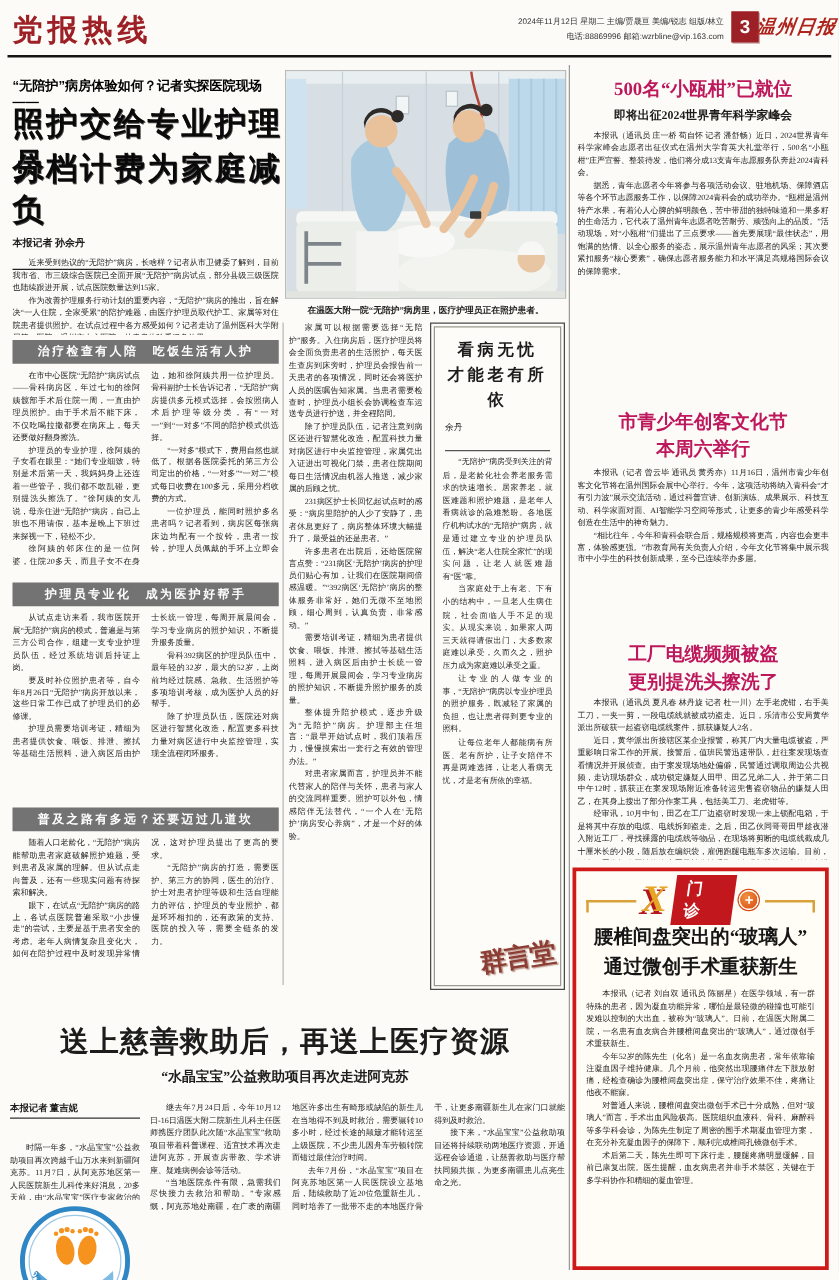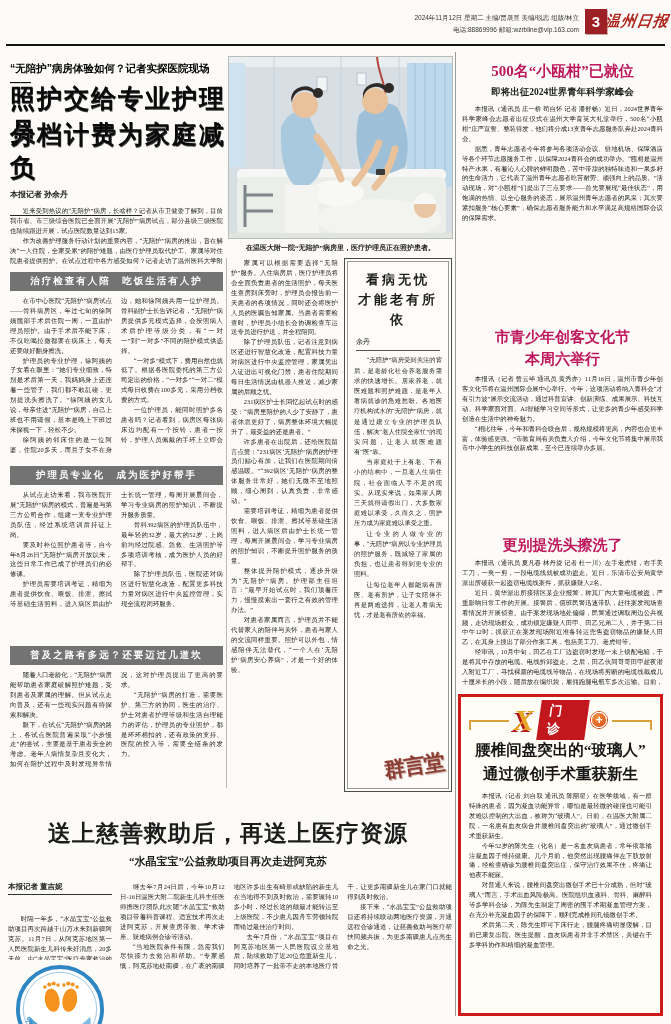--- a/index.html
+++ b/index.html
@@ -33,21 +33,21 @@
 .twocol{left:10px;width:213px;column-count:2;column-gap:9px}
 #blk1{top:296px;height:164px}#blk2{top:490px;height:150px}#blk3{top:670px;height:118px}
 #midcol{left:231px;top:258px;width:107px;height:532px}
 .vline{background:#b9b9b5;width:1px}
 #vl1{left:226px;top:258px;height:530px}
 #vl2{left:455px;top:52px;height:964px;background:#9a9a96}
 
 #combox{left:344px;top:258px;width:108px;height:534px;border:1.5px solid #4a4a4a;background:#fdfcf8}
 #combox-in{position:absolute;inset:2px;border:1px solid #9a9a92;padding:8px 6px}
 #com-t{font-weight:900;font-size:13px;text-align:center;letter-spacing:3px;line-height:1.55}
-#com-author{font-size:7px;margin:7px 2px 4px;padding-bottom:3px;border-bottom:1px solid #555}
+#com-author{font-size:7px;margin:7px 2px 4px;padding-bottom:13px;border-bottom:1px solid #555}
 #com-body{font-size:6.3px;line-height:1.62;text-align:justify;height:380px;overflow:hidden;color:#262626}
 #seal{position:absolute;right:4px;bottom:8px;font-size:21px;font-weight:900;color:#7d241a;
   transform:rotate(-9deg);letter-spacing:-1px;opacity:.88;text-shadow:1px 1px 1px #b08479}
 
 .rail-title{left:462px;width:201px;text-align:center;font-weight:900;font-size:15px;color:#be185d}
 .rail-sub{left:462px;width:201px;text-align:center;font-weight:700;font-size:9.5px}
 .rail-body{left:462px;width:201px}
 #a-title{top:62px}#a-sub{top:86px}#a-body{top:104px;height:216px}
 #b-t1{top:328px}#b-t2{top:350px}#b-body{top:374px;height:132px}
 #c-t1{top:514px}#c-t2{top:536px}#c-body{top:558px;height:130px}
@@ -73,20 +73,21 @@
 #b-byline{font-size:7.5px;font-weight:700;border-bottom:1px solid #333;padding-bottom:2px;margin-bottom:19px}
 #b-col1 .body{height:46px}
 #b-logo{display:block;margin:4px auto 0}
 #b-cols{left:120px;top:882px;width:332px;height:138px;column-count:3;column-gap:9px}
 </style>
 </head>
 <body>
 
 <div id="page">
 
+  <div id="sec-name" class="abs sans">党报热线</div>
   <div id="hdr-meta" class="abs sans">
     <div>2024年11月12日 星期二 主编/贾晟亘 美编/锐志 组版/林立</div>
     <div>电话:88869996 邮箱:wzrbline@vip.163.com</div>
   </div>
   <div id="hdr-page" class="abs sans">3</div>
   <div id="hdr-masthead" class="abs">温州日报</div>
   <div id="hdr-rule" class="abs"></div>
 
   <div id="kicker" class="abs sans">“无陪护”病房体验如何？记者实探医院现场——</div>
   <div id="t1" class="abs sans bigtitle">照护交给专业护理员</div>
@@ -197,20 +198,21 @@
     <p class="ind">据悉，青年志愿者今年将参与各项活动会议、驻地机场、保障酒店等各个环节志愿服务工作，以保障2024青科会的成功举办。“瓯柑是温州特产水果，有着沁人心脾的鲜明颜色，苦中带甜的独特味道和一果多籽的生命活力，它代表了温州青年志愿者吃苦耐劳、顽强向上的品质。”活动现场，对“小瓯柑”们提出了三点要求——首先要展现“最佳状态”，用饱满的热情、以全心服务的姿态，展示温州青年志愿者的风采；其次要紧扣服务“核心要素”，确保志愿者服务能力和水平满足高规格国际会议的保障需求。</p>
   </div>
 
   <div id="b-t1" class="abs rail-title">市青少年创客文化节</div>
   <div id="b-t2" class="abs rail-title">本周六举行</div>
   <div id="b-body" class="abs rail-body body">
     <p class="ind">本报讯（记者 曾云毕 通讯员 黄秀亦）11月16日，温州市青少年创客文化节将在温州国际会展中心举行。今年，这项活动将纳入青科会“才有引力波”展示交流活动，通过科普宣讲、创新演练、成果展示、科技互动、科学家面对面、AI智能学习空间等形式，让更多的青少年感受科学创造在生活中的神奇魅力。</p>
     <p class="ind">“相比往年，今年和青科会联合后，规格规模将更高，内容也会更丰富，体验感更强。”市教育局有关负责人介绍，今年文化节将集中展示我市中小学生的科技创新成果，至今已连续举办多届。</p>
   </div>
 
+  <div id="c-t1" class="abs rail-title">工厂电缆频频被盗</div>
   <div id="c-t2" class="abs rail-title">更别提洗头擦洗了</div>
   <div id="c-body" class="abs rail-body body">
     <p class="ind">本报讯（通讯员 夏凡春 林丹旋 记者 杜一川）左手老虎钳，右手美工刀，一夹一剪，一段电缆线就被成功盗走。近日，乐清市公安局黄华派出所破获一起盗窃电缆线案件，抓获嫌疑人2名。</p>
     <p class="ind">近日，黄华派出所接辖区某企业报警，称其厂内大量电缆被盗，严重影响日常工作的开展。接警后，值班民警迅速带队，赶往案发现场查看情况并开展侦查。由于案发现场地处偏僻，民警通过调取周边公共视频，走访现场群众，成功锁定嫌疑人田甲、田乙兄弟二人，并于第二日中午12时，抓获正在案发现场附近准备转运兜售盗窃物品的嫌疑人田乙，在其身上搜出了部分作案工具，包括美工刀、老虎钳等。</p>
     <p class="ind">经审讯，10月中旬，田乙在工厂边盗窃时发现一未上锁配电箱，于是将其中存放的电缆、电线拆卸盗走。之后，田乙伙同哥哥田甲趁夜潜入附近工厂，寻找裸露的电缆线等物品，在现场将剪断的电缆线截成几十厘米长的小段，随后放在编织袋，雇佣跑腿电瓶车多次运输。目前，两名犯罪嫌疑人因涉嫌盗窃罪已被依法采取刑事强制措施，案件正在进一步侦办中。</p>
   </div>
 
   <div id="clinic" class="abs">
     <div id="clinic-logo">
       <div class="brk l"></div>

